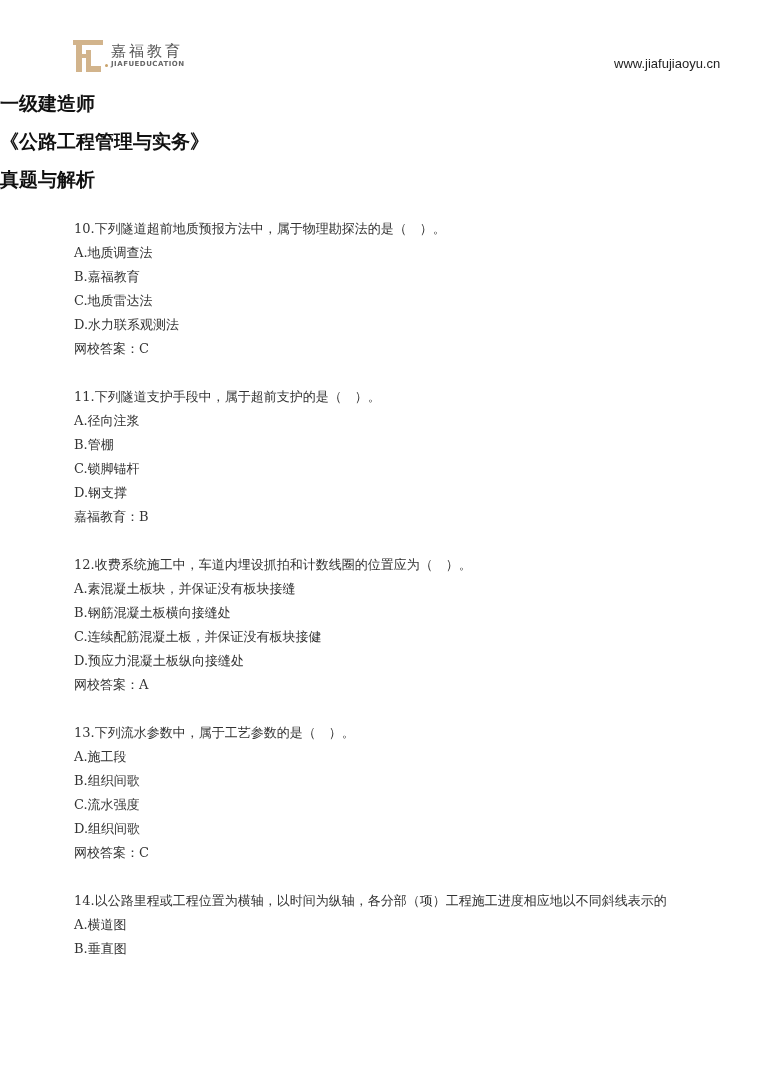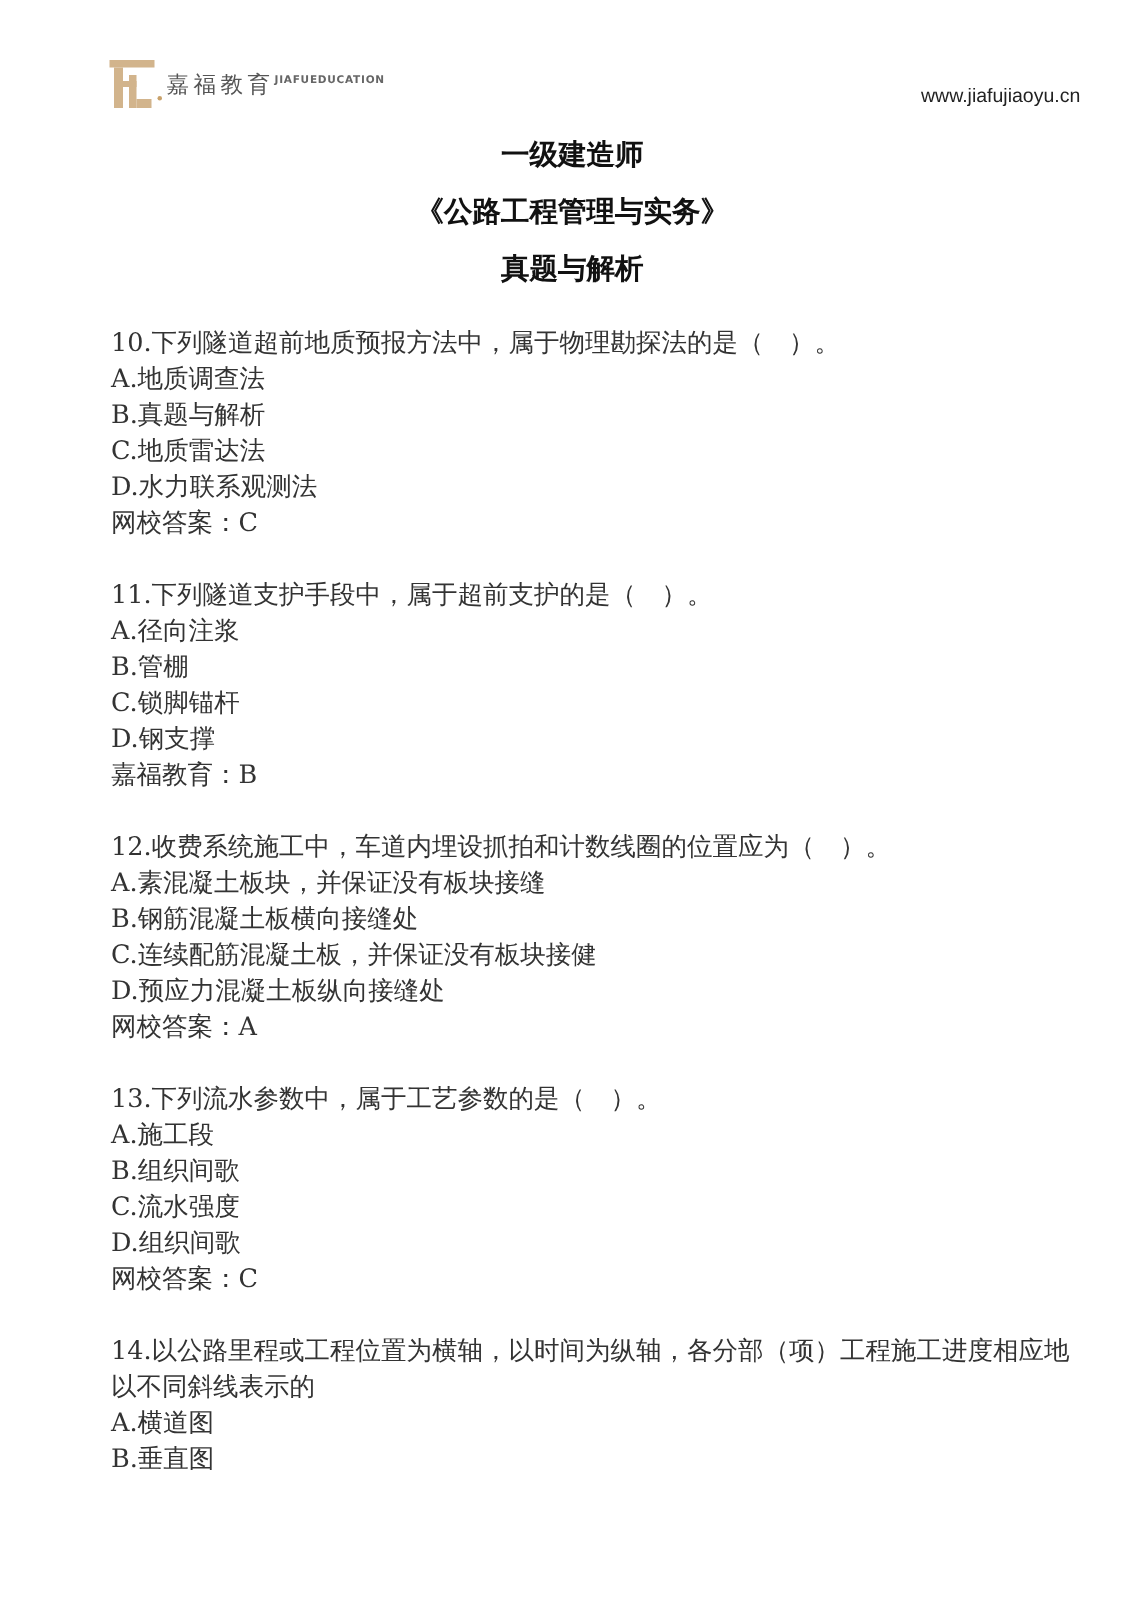--- a/index.html
+++ b/index.html
@@ -7,28 +7,28 @@
          font-family: "DejaVu Serif", "Liberation Serif", serif; color: #333; }
   .header { position: absolute; left: 0; top: 0; width: 763px; height: 80px; }
   .logo { position: absolute; left: 73px; top: 40px; display: flex; align-items: center; }
   .logo-mark { width: 30px; height: 32px; position: relative; }
   .logo-mark .top { position: absolute; left: 0; top: 0; width: 30px; height: 5px; background: #d2b48c; }
   .logo-mark .pillar-l { position: absolute; left: 3px; top: 5px; width: 6px; height: 27px; background: #d2b48c; }
   .logo-mark .pillar-m { position: absolute; left: 13px; top: 10px; width: 5px; height: 22px; background: #d2b48c; }
   .logo-mark .bar { position: absolute; left: 9px; top: 14px; width: 9px; height: 4px; background: #d2b48c; }
   .logo-mark .foot { position: absolute; left: 18px; top: 26px; width: 10px; height: 6px; background: #d2b48c; }
   .logo-dot { width: 3px; height: 3px; background: #c9a26b; border-radius: 50%; margin: 18px 3px 0 2px; }
-  .logo-text { display: flex; flex-direction: row; }
+  .logo-text { display: flex; flex-direction: column; }
   .logo-cn { font-family: "DejaVu Sans", sans-serif; font-size: 15px; color: #555; letter-spacing: 3px; line-height: 16px; }
   .logo-en { font-family: "DejaVu Sans", sans-serif; font-size: 7px; color: #666; letter-spacing: 0.5px; line-height: 10px; font-weight: bold; }
   .site-url { position: absolute; left: 584px; top: 56px; font-family: "Liberation Sans", sans-serif; font-size: 13px; color: #222; margin-left: 30px; }
-  .titles { position: absolute; left: 0; top: 84px; width: 763px; text-align: center;
+  .titles { position: absolute; left: 0; top: 84px; width: 763px; 
             font-family: "DejaVu Sans", sans-serif; font-weight: bold; color: #111; }
   .title-line { font-size: 19px; line-height: 38px; height: 38px; }
-  .content { position: absolute; left: 74px; top: 217px; width: 640px; font-size: 17px; color: #333; }
+  .content { position: absolute; left: 74px; top: 217px; width: 640px; font-size: 13px; color: #333; }
   .question { margin-bottom: 24px; }
   .line { line-height: 24px; min-height: 24px; }
 </style>
 </head>
 <body>
 
 <div class="header">
   <div class="logo">
     <div class="logo-mark">
       <div class="top"></div>
@@ -50,21 +50,21 @@
   <div class="title-line">一级建造师</div>
   <div class="title-line">《公路工程管理与实务》</div>
   <div class="title-line">真题与解析</div>
 </div>
 
 <div class="content">
 
   <div class="question">
     <div class="line">10.下列隧道超前地质预报方法中，属于物理勘探法的是（　）。</div>
     <div class="line">A.地质调查法</div>
-    <div class="line">B.真题与解析</div>
+    <div class="line">B.嘉福教育</div>
     <div class="line">C.地质雷达法</div>
     <div class="line">D.水力联系观测法</div>
     <div class="line">网校答案：C</div>
   </div>
 
   <div class="question">
     <div class="line">11.下列隧道支护手段中，属于超前支护的是（　）。</div>
     <div class="line">A.径向注浆</div>
     <div class="line">B.管棚</div>
     <div class="line">C.锁脚锚杆</div>

